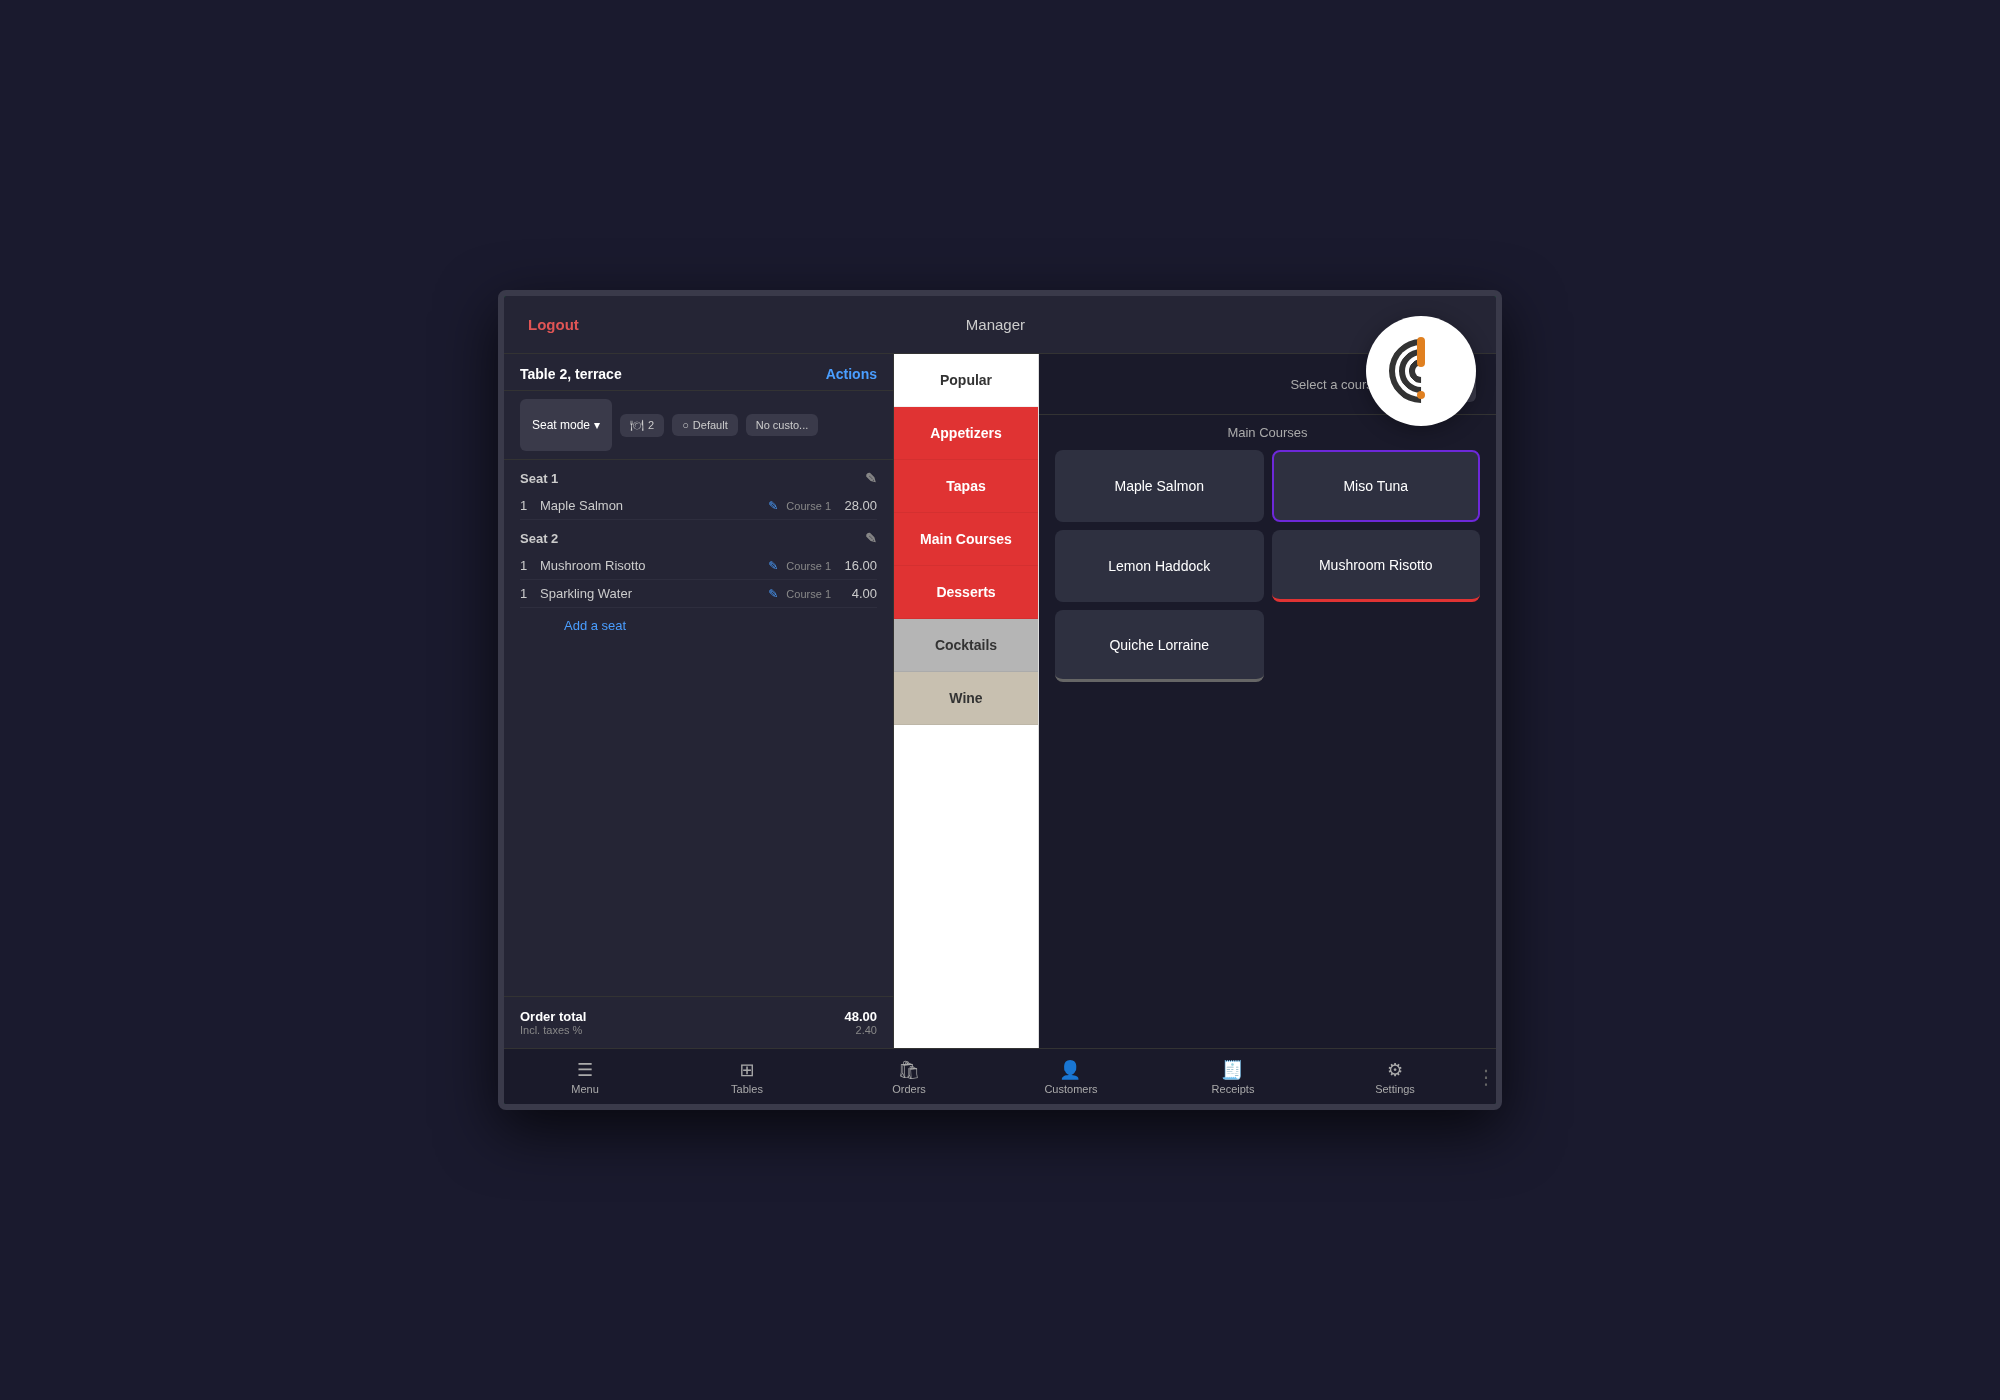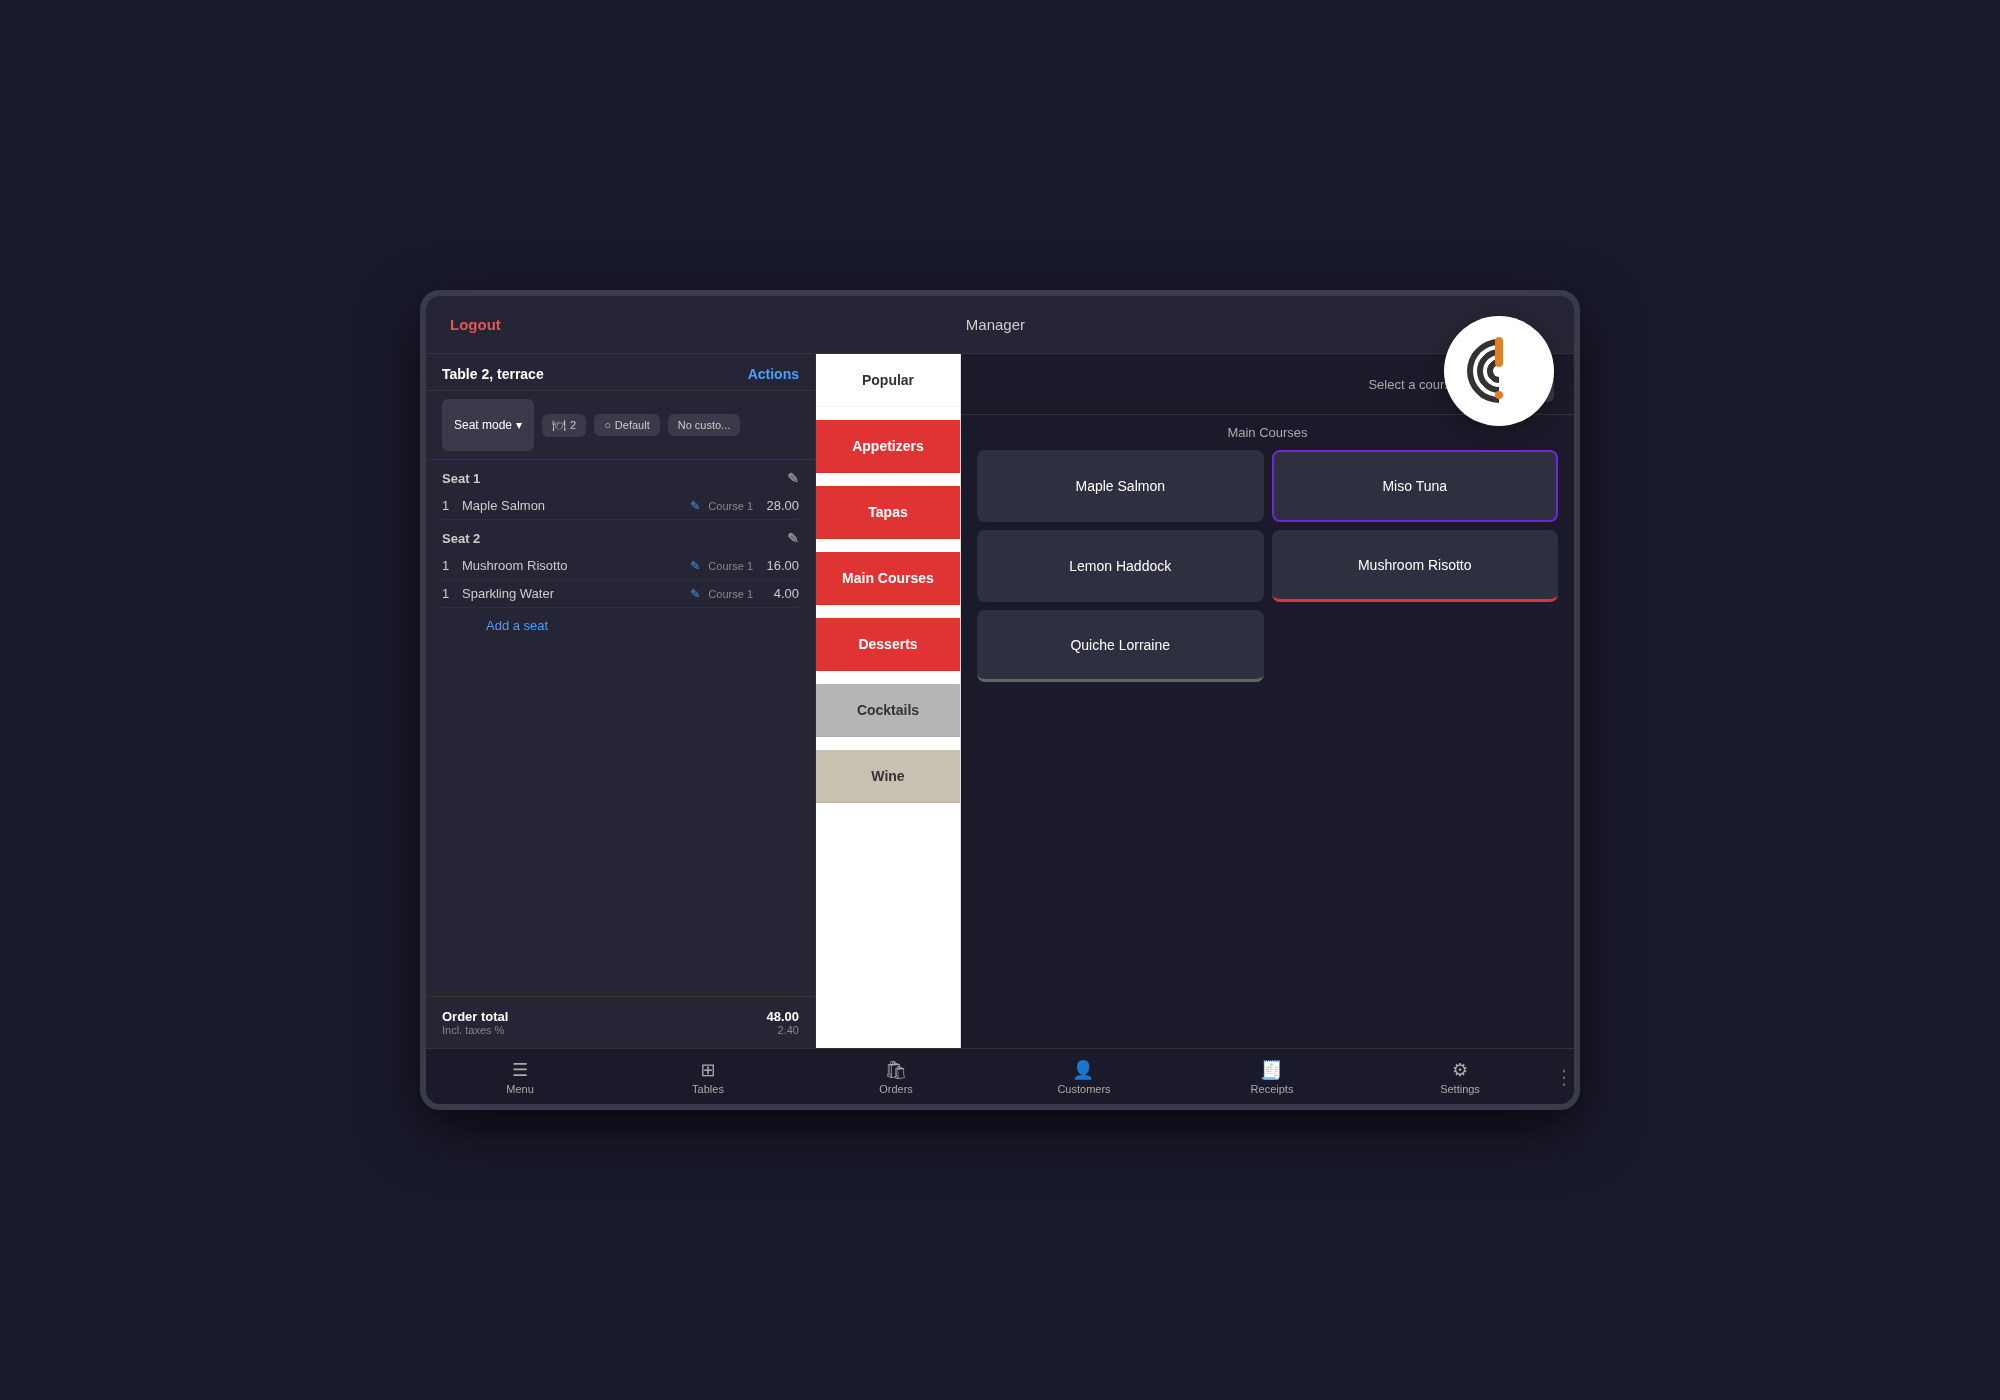--- a/index.html
+++ b/index.html
@@ -5,24 +5,24 @@
     * { box-sizing: border-box; margin: 0; padding: 0; }
     body {
       background: #1a1a2e;
       display: flex;
       justify-content: center;
       align-items: center;
       min-height: 100vh;
       font-family: -apple-system, BlinkMacSystemFont, 'Segoe UI', sans-serif;
     }
     .device-frame {
-      width: 1160px;
+      width: 1004px;
       height: 820px;
       background: #15803d;
-      border-radius: 20px;
+      border-radius: 8px;
       border: 6px solid #3a3a4a;
       position: relative;
       overflow: hidden;
       box-shadow: 0 20px 60px rgba(0,0,0,0.7);
     }
     
     .header {
       height: 58px;
       background: #252535;
       display: flex;
@@ -204,21 +204,20 @@
       color: #888;
       font-size: 11px;
     }
     
     .category-panel {
       width: 145px;
       background: #fff;
       display: flex;
       flex-direction: column;
       border-right: 1px solid #ddd;
-      gap: 13px;
     }
     .category-item {
       padding: 18px 12px;
       text-align: center;
       font-size: 14px;
       font-weight: 600;
       cursor: pointer;
       border-bottom: 1px solid rgba(0,0,0,0.05);
     }
     .category-item.popular { background: #fff; color: #333; }

